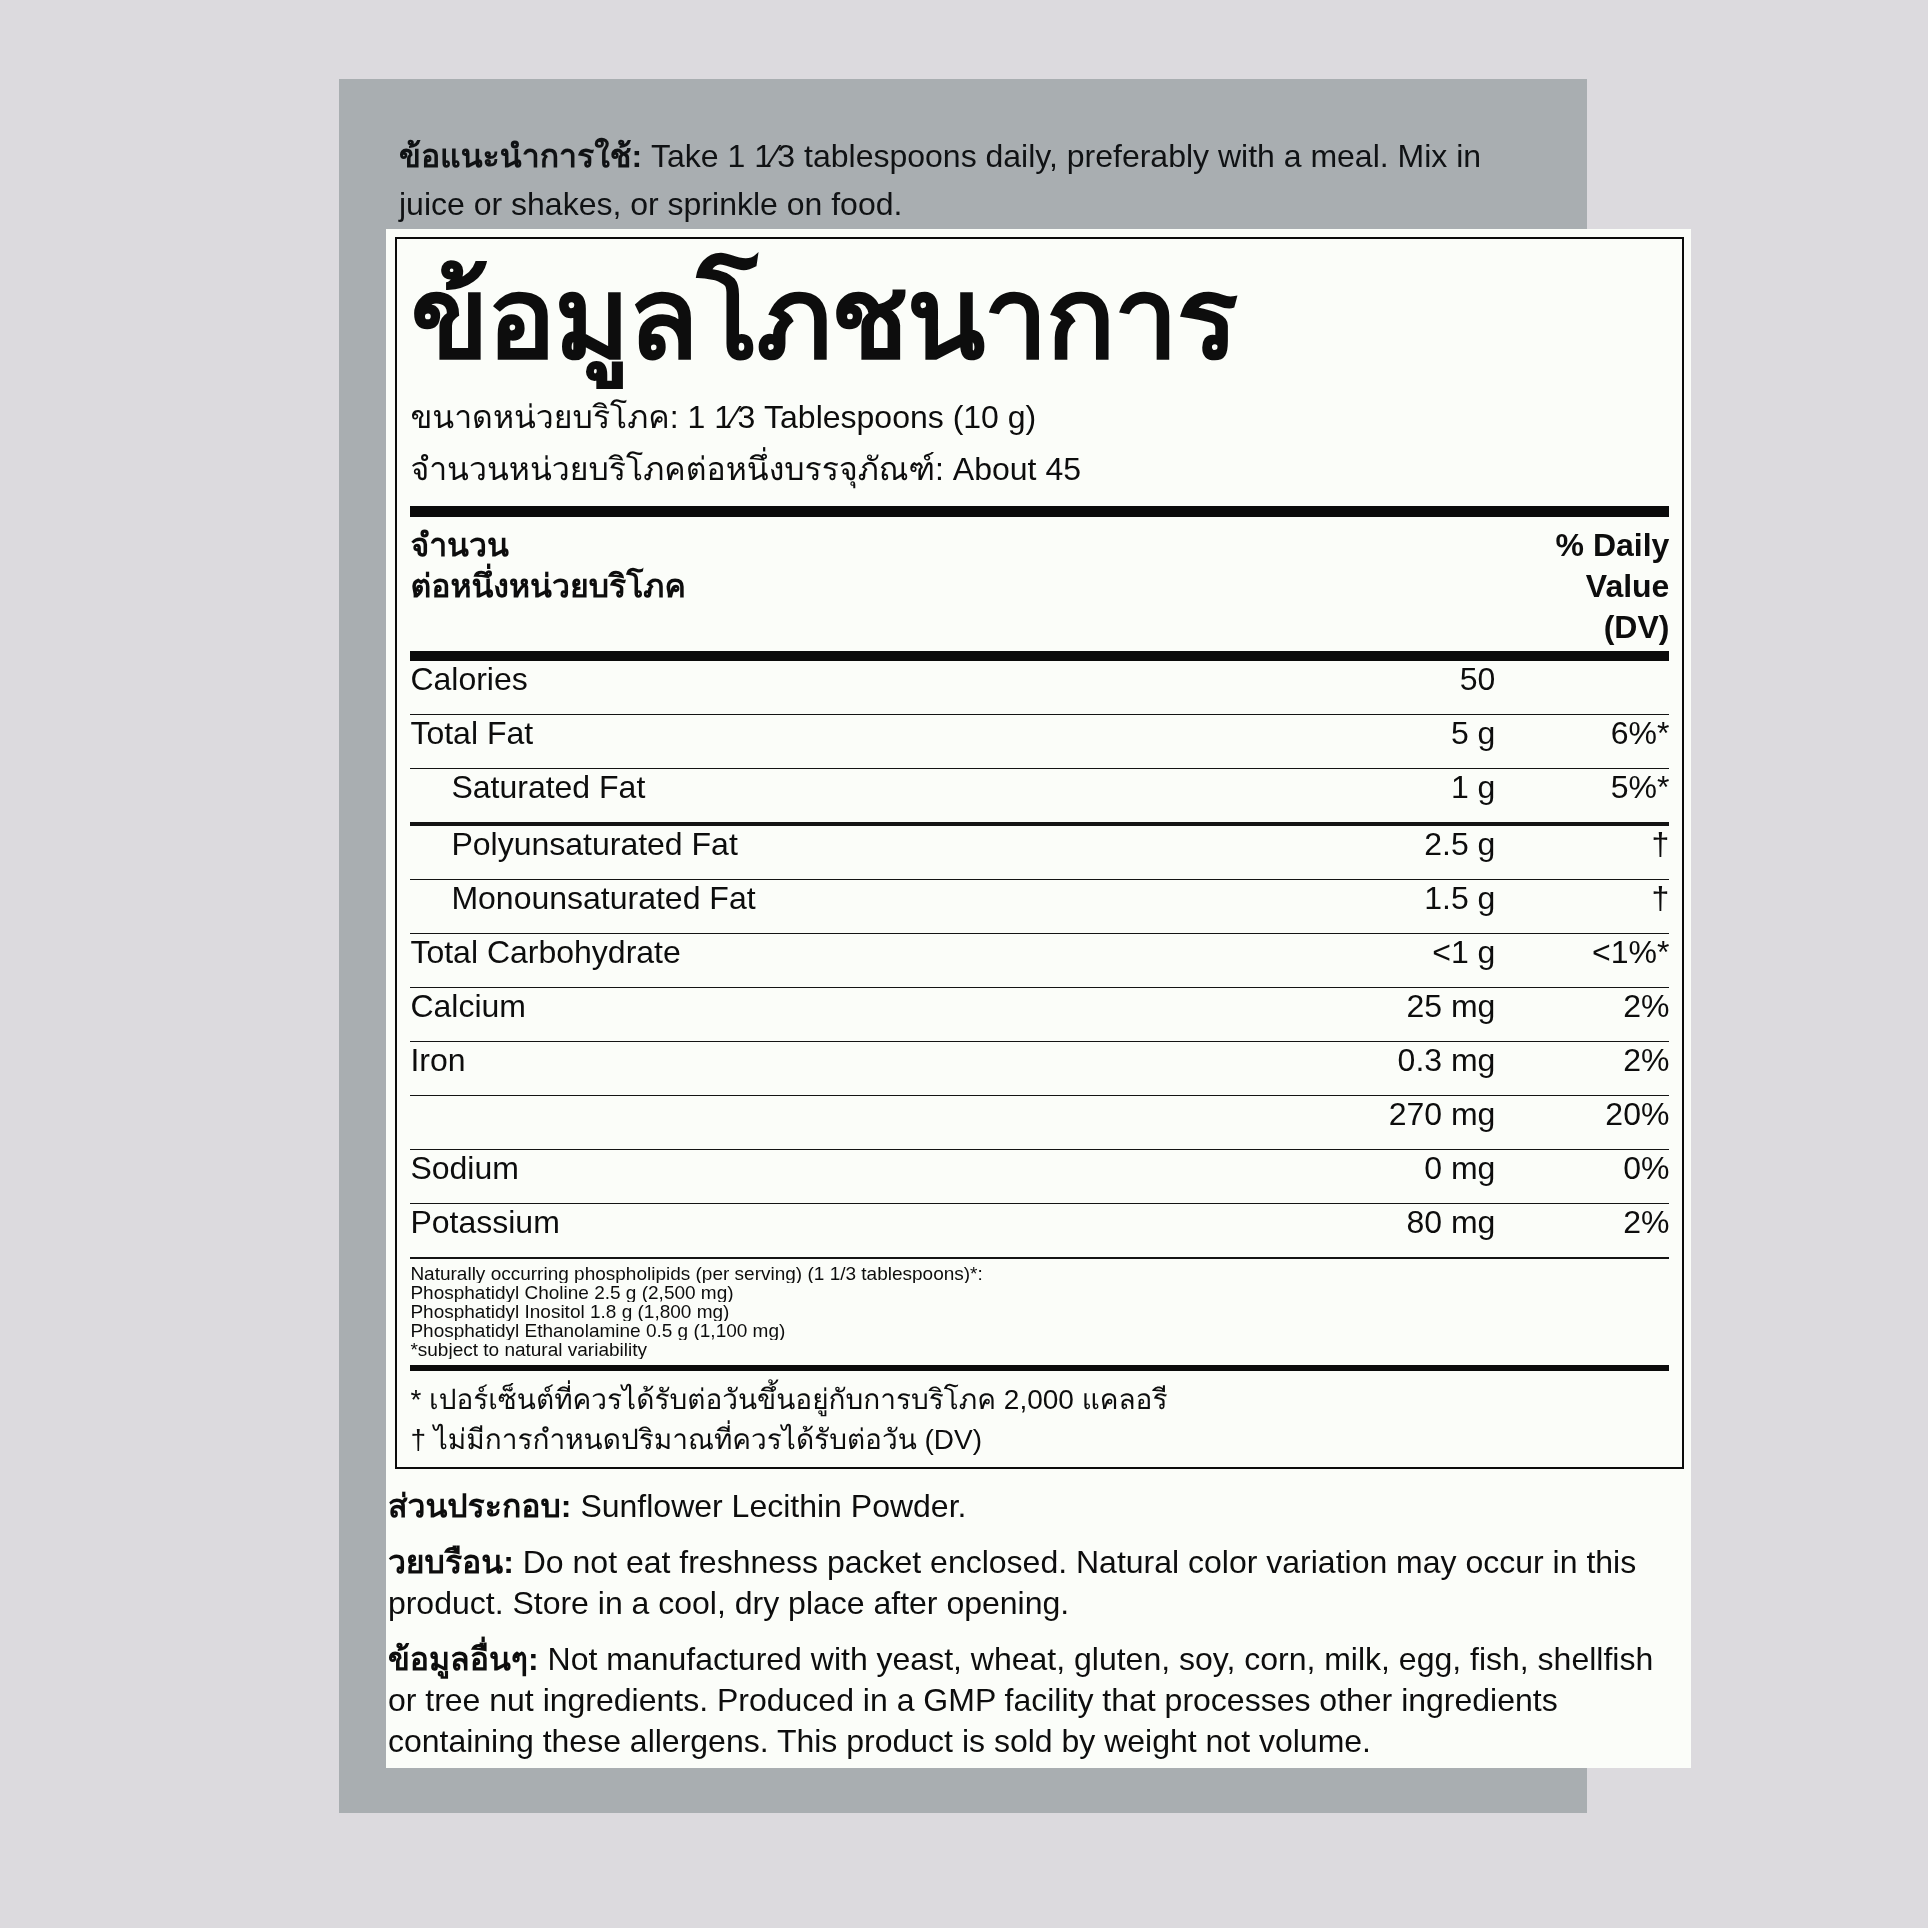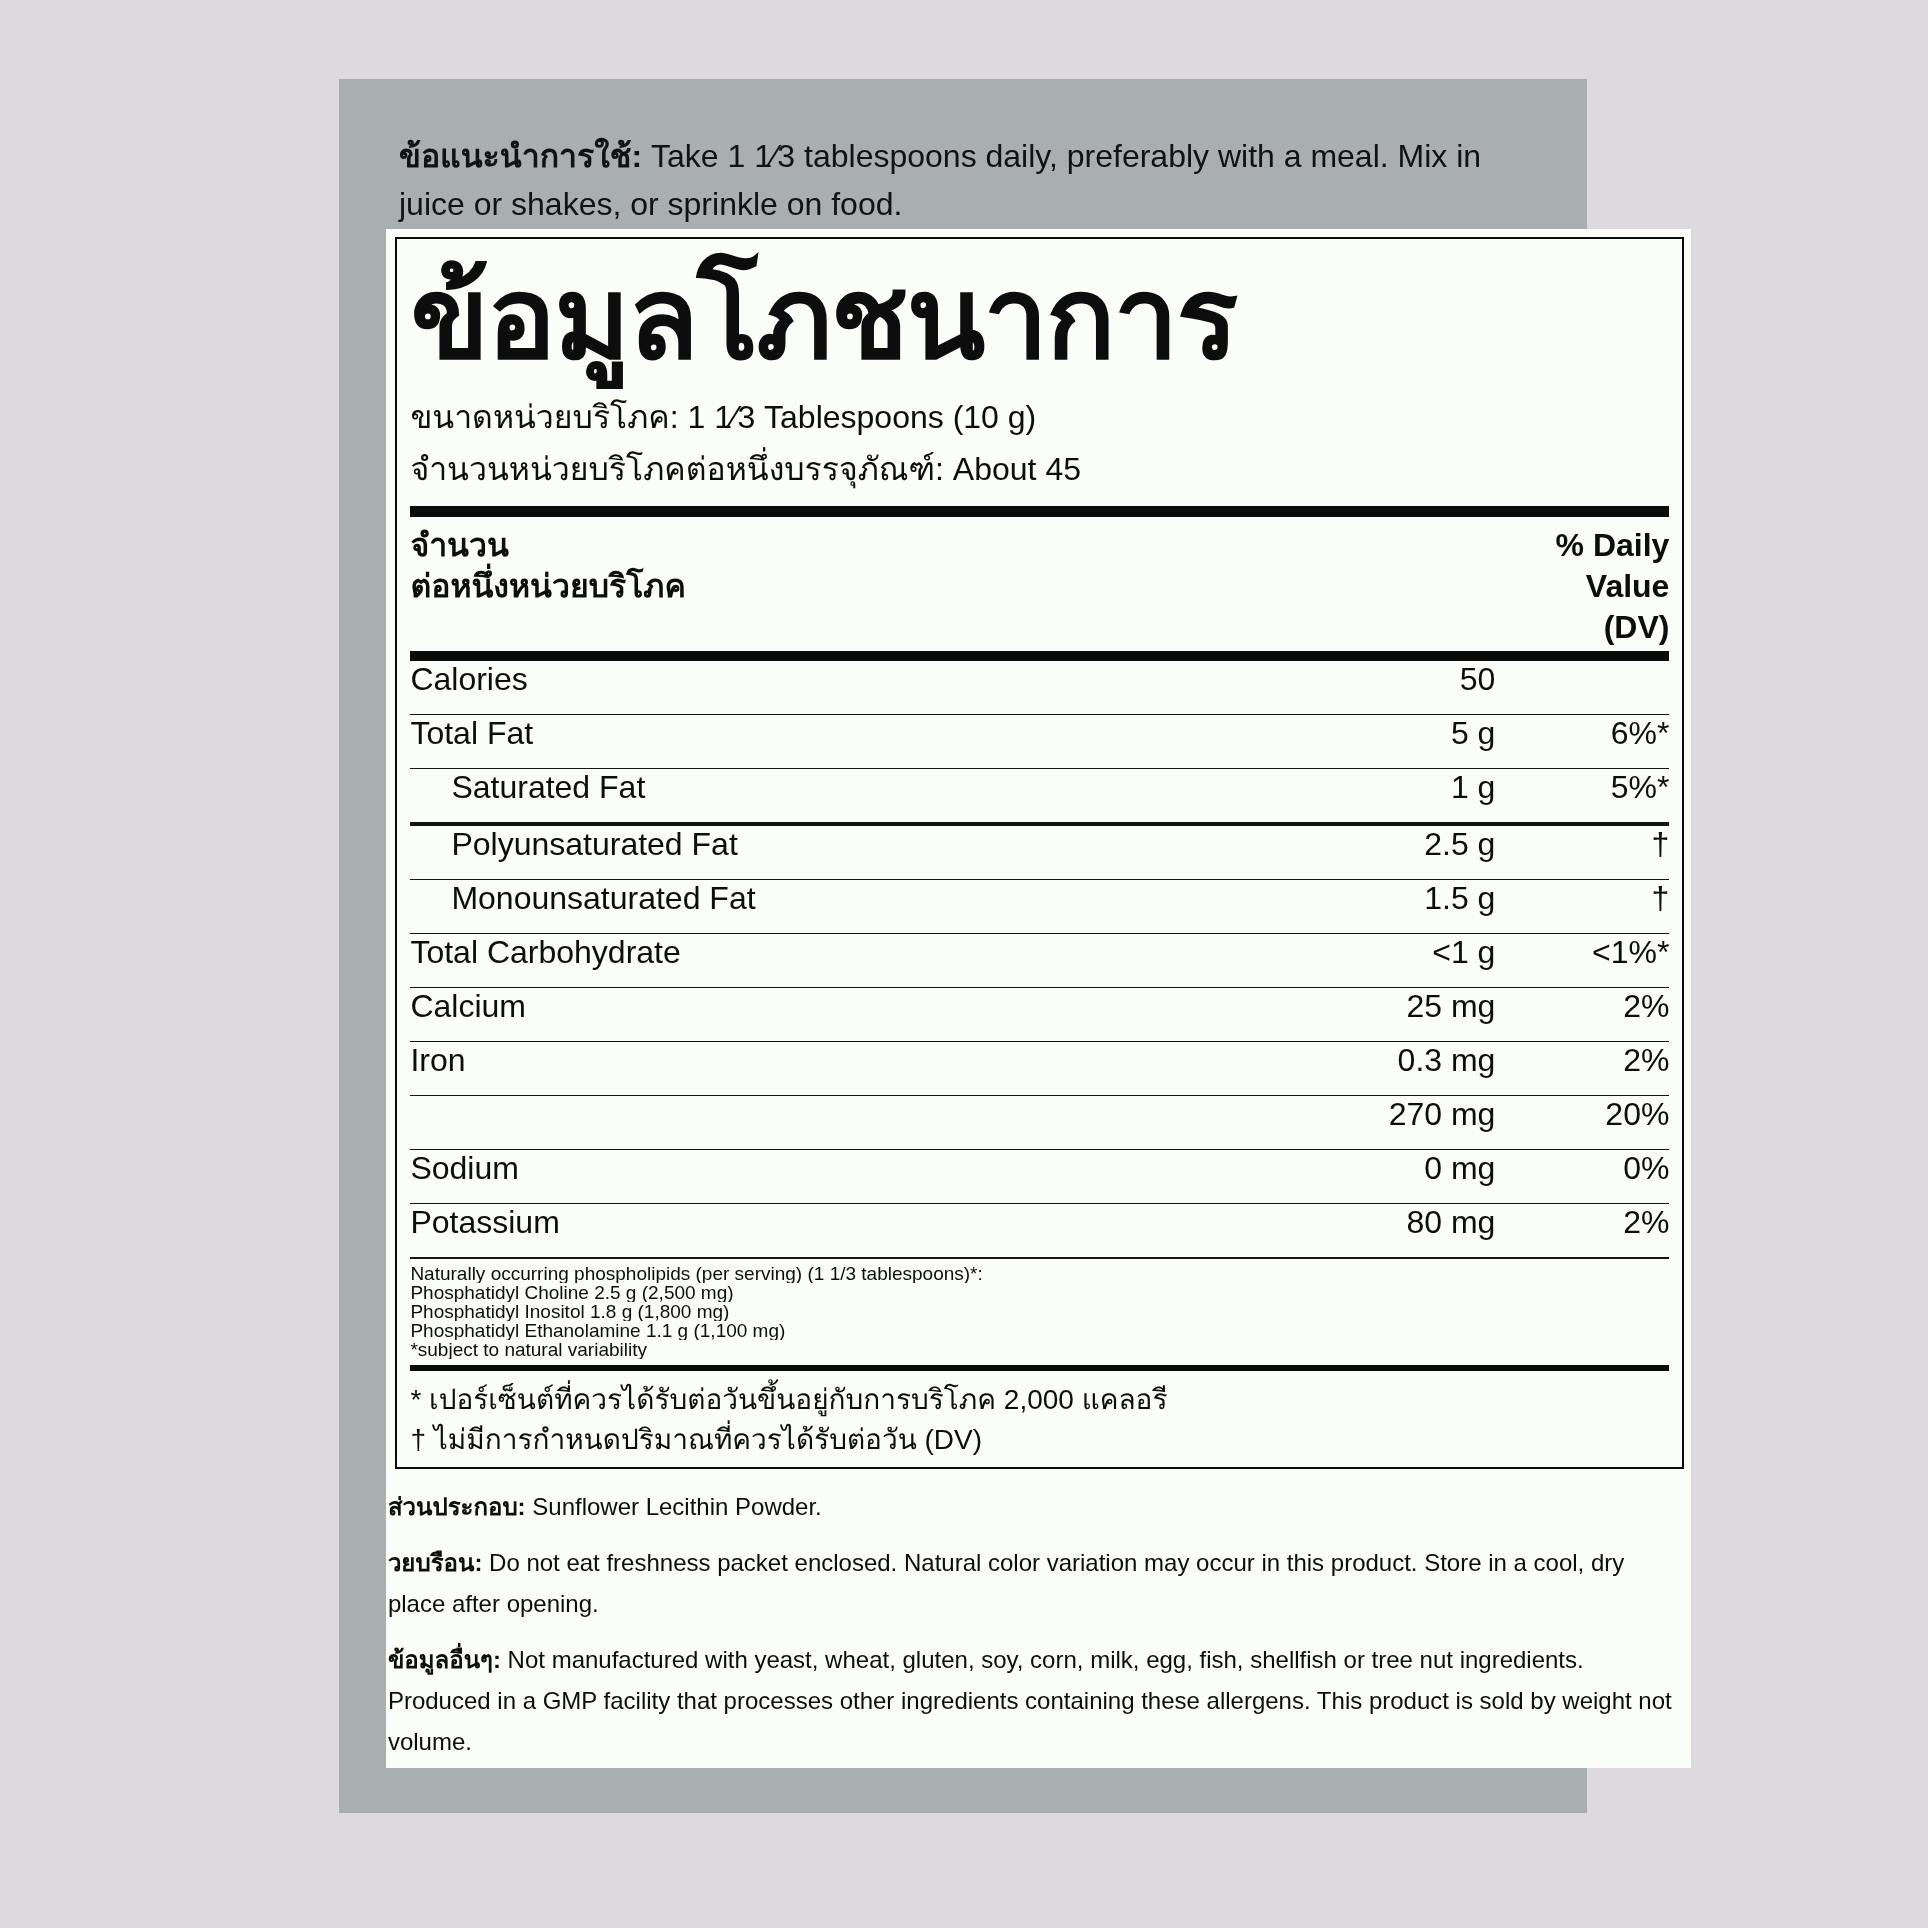--- a/index.html
+++ b/index.html
@@ -51,21 +51,21 @@
   }
   .nf-row.div-med{border-bottom-width:4.7px;}
   .nf-row.div-end{border-bottom-width:2.8px;}
   .nf-row.indent .nf-name{padding-left:41px;}
   .nf-name{flex:1 1 auto;}
   .nf-amount{flex:0 0 auto;margin-left:auto;text-align:right;}
   .nf-dv{flex:0 0 174px;text-align:right;}
   .fineprint{padding:5.6px 0 5.6px 0;font-size:19px;line-height:19px;}
   .fineprint div{white-space:nowrap;overflow:hidden;}
   .footnotes{padding:9.4px 0 7.5px 0;font-size:28px;line-height:40px;}
-  .below{padding:17px 9.4px 0 1.9px;font-size:24px;line-height:41px;}
+  .below{padding:17px 9.4px 0 1.9px;font-size:32px;line-height:41px;}
   .below p{margin:0 0 15px 0;}
 </style>
 </head>
 <body>
 
 <div class="card">
 
   <p class="directions"><span class="lead">ข้อแนะนำการใช้:</span><span> Take 1 1⁄3 tablespoons daily, preferably with a meal. Mix in juice or shakes, or sprinkle on food.</span></p>
 
   <div class="panel">
@@ -157,21 +157,21 @@
     <span class="nf-name">Potassium</span>
     <span class="nf-amount">80 mg</span>
     <span class="nf-dv">2%</span>
   </div>
 </div>
 
       <div class="fineprint">
           <div>Naturally occurring phospholipids (per serving) (1 1/3 tablespoons)*:</div>
           <div>Phosphatidyl Choline 2.5 g (2,500 mg)</div>
           <div>Phosphatidyl Inositol 1.8 g (1,800 mg)</div>
-          <div>Phosphatidyl Ethanolamine 1.1 g (1,100 mg)</div>
+          <div>Phosphatidyl Ethanolamine 0.5 g (1,100 mg)</div>
           <div>*subject to natural variability</div>
         </div>
 
       <div class="bar bar-md"></div>
 
       <div class="footnotes">
           <div>* เปอร์เซ็นต์ที่ควรได้รับต่อวันขึ้นอยู่กับการบริโภค 2,000 แคลอรี</div>
           <div>† ไม่มีการกำหนดปริมาณที่ควรได้รับต่อวัน (DV)</div>
         </div>
 

